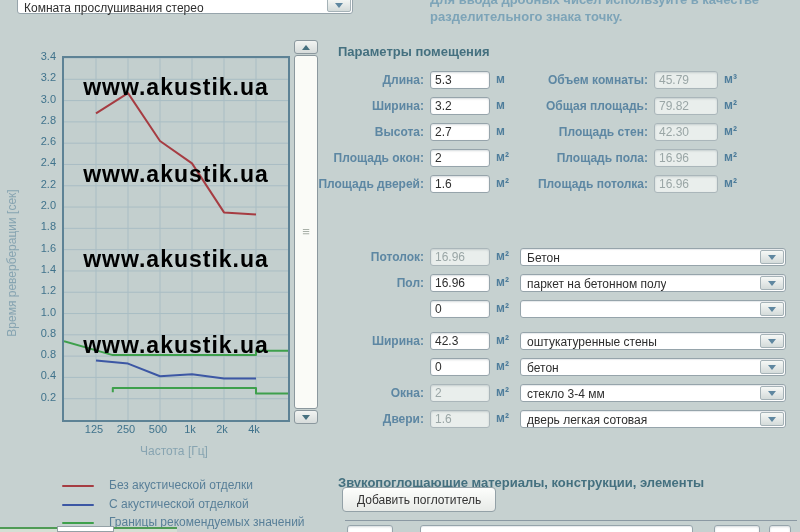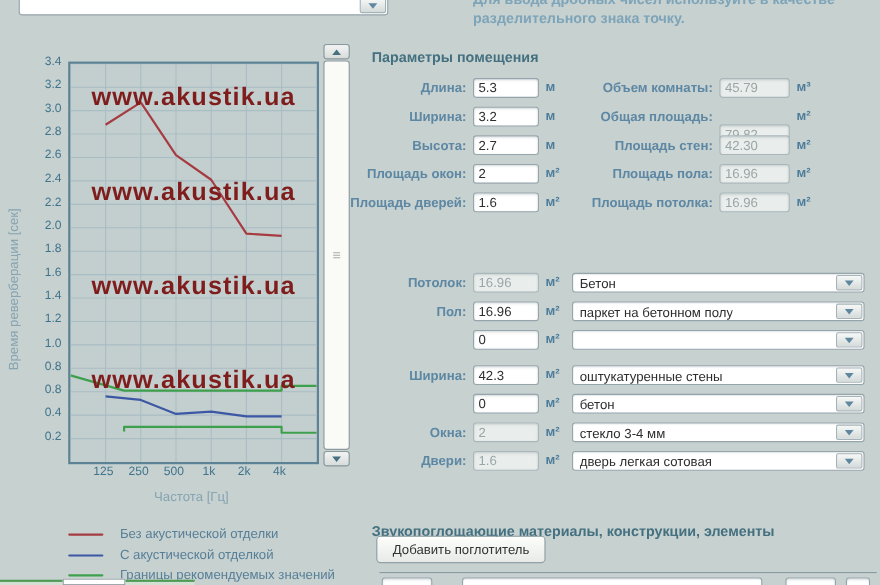--- a/index.html
+++ b/index.html
@@ -12,21 +12,21 @@
                 box-sizing:border-box; }
   .top-select .sel-text { top:4px; }
   .note { position:absolute; left:430px; top:-9px; width:360px; font-size:13px;
           font-weight:bold; color:#7da4b8; line-height:17px; }
 
   
   .plot { position:absolute; left:62px; top:56px; width:224px; height:362px;
           border:2px solid #5d8295; background:#c3cfce; overflow:hidden; }
   .plot svg { position:absolute; left:0; top:0; }
   .wm { position:absolute; left:0; width:100%; text-align:center; font-size:23px;
-        font-weight:bold; color:#7f1d1d; letter-spacing:1px; white-space:nowrap; }
+        font-weight:bold; color:#000000; letter-spacing:1px; white-space:nowrap; }
   .ytick { position:absolute; width:26px; text-align:right; font-size:11px; color:#40738c; }
   .xtick { position:absolute; width:34px; text-align:center; font-size:11px; color:#40738c; }
   .axis-title { position:absolute; font-size:12px; color:#87a4b1; white-space:nowrap; }
   .y-axis-title { left:-62px; top:255px; width:150px; height:16px; text-align:center;
                   transform:rotate(-90deg); }
   .x-axis-title { left:62px; top:444px; width:224px; text-align:center; }
 
   
   .sb { position:absolute; left:294px; top:40px; width:24px; height:384px; }
   .sb-btn { position:absolute; left:0; width:24px; height:14px; box-sizing:border-box;
@@ -79,20 +79,21 @@
                    background:#d4dfd4; border-top:2px solid #4f9b55; box-sizing:border-box; }
   .partial-white { position:absolute; left:57px; top:526px; width:57px; height:6px;
                    background:#fff; border:1px solid #94a1a6; box-sizing:border-box; }
 </style>
 </head>
 <body>
 
 <div class="page" id="page">
 
   <div class="top-select sel">
+    <span class="sel-text">Комната прослушивания стерео</span>
     <span class="sel-btn">
         <span class="tri-down"></span>
       </span>
   </div>
 
   <div class="note">
     <div>Для ввода дробных чисел используйте в качестве</div>
     <div>разделительного знака точку.</div>
   </div>
 
@@ -171,21 +172,21 @@
       <div class="flabel" style="left: 250px; top: 151px; width: 174px;">Площадь окон:</div>
       <input class="field" type="text" value="2" style="left: 430px; top: 149px; width: 60px;">
       <span class="funit" style="left: 496px; top: 150px;">м²</span>
       <div class="flabel" style="left: 250px; top: 177px; width: 174px;">Площадь дверей:</div>
       <input class="field" type="text" value="1.6" style="left: 430px; top: 175px; width: 60px;">
       <span class="funit" style="left: 496px; top: 176px;">м²</span>
       <div class="flabel" style="left: 460px; top: 73px; width: 188px;">Объем комнаты:</div>
       <input class="field disabled" type="text" readonly="" value="45.79" style="left: 654px; top: 71px; width: 64px;">
       <span class="funit" style="left: 724px; top: 72px;">м³</span>
       <div class="flabel" style="left: 460px; top: 99px; width: 188px;">Общая площадь:</div>
-      <input class="field disabled" type="text" readonly="" value="79.82" style="left: 654px; top: 97px; width: 64px; margin-top: 16px;">
+      <input class="field disabled" type="text" readonly="" value="79.82" style="left: 654px; top: 97px; width: 64px;">
       <span class="funit" style="left: 724px; top: 98px;">м²</span>
       <div class="flabel" style="left: 460px; top: 125px; width: 188px;">Площадь стен:</div>
       <input class="field disabled" type="text" readonly="" value="42.30" style="left: 654px; top: 123px; width: 64px;">
       <span class="funit" style="left: 724px; top: 124px;">м²</span>
       <div class="flabel" style="left: 460px; top: 151px; width: 188px;">Площадь пола:</div>
       <input class="field disabled" type="text" readonly="" value="16.96" style="left: 654px; top: 149px; width: 64px;">
       <span class="funit" style="left: 724px; top: 150px;">м²</span>
       <div class="flabel" style="left: 460px; top: 177px; width: 188px;">Площадь потолка:</div>
       <input class="field disabled" type="text" readonly="" value="16.96" style="left: 654px; top: 175px; width: 64px;">
       <span class="funit" style="left: 724px; top: 176px;">м²</span>

